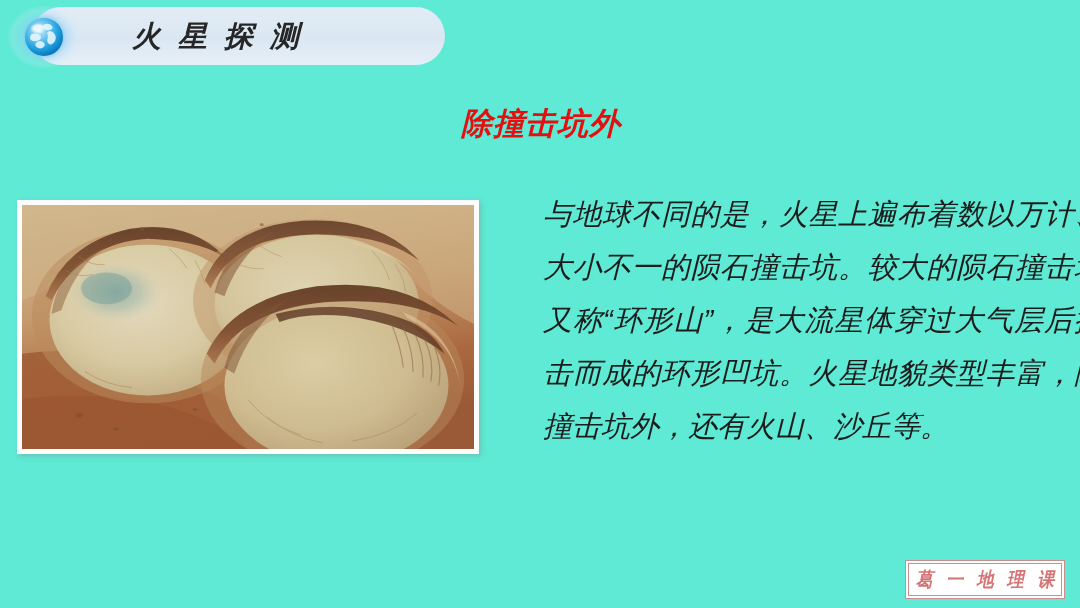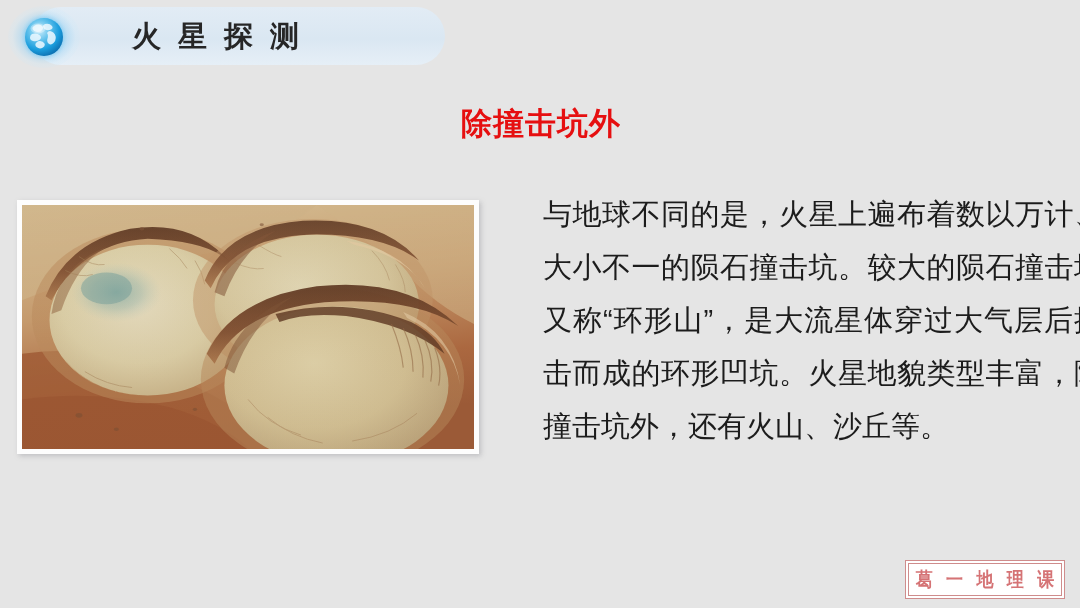--- a/index.html
+++ b/index.html
@@ -13,21 +13,22 @@
     height: 608px;
     position: relative;
     overflow: hidden;
     font-family: "Liberation Sans", "DejaVu Sans", sans-serif;
     -webkit-font-smoothing: antialiased;
   }
 
   .slide {
     position: absolute;
     inset: 0;
-    background: #e5e5e5;
+    background: #5eead4;
+    font-style: italic;
   }
 
   
   .header {
     position: absolute;
     left: 22px;
     top: 7px;
     width: 423px;
     height: 58px;
   }

